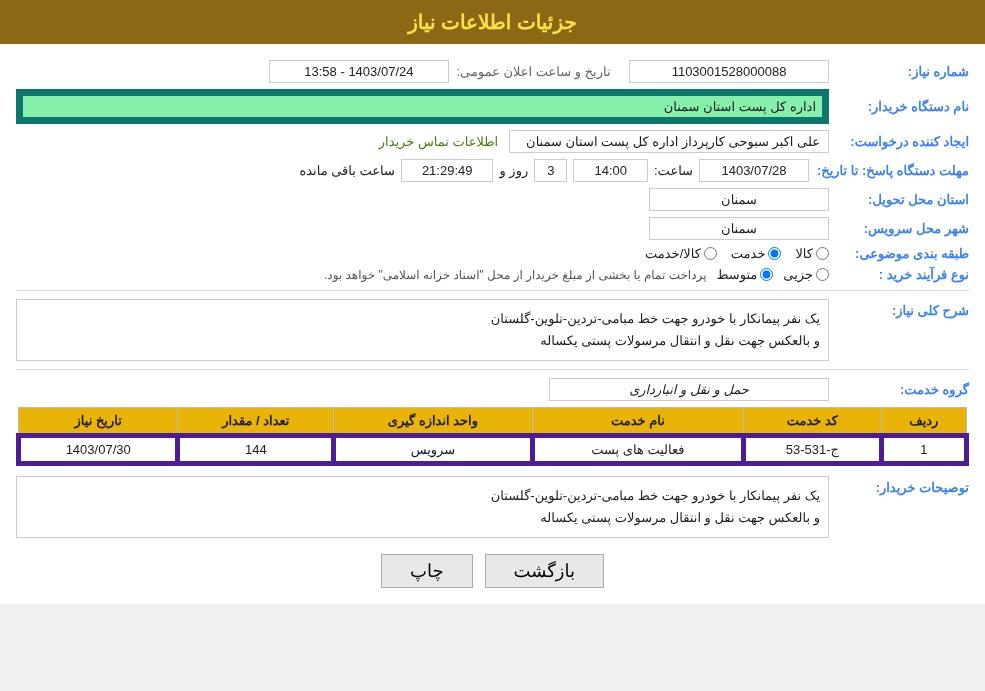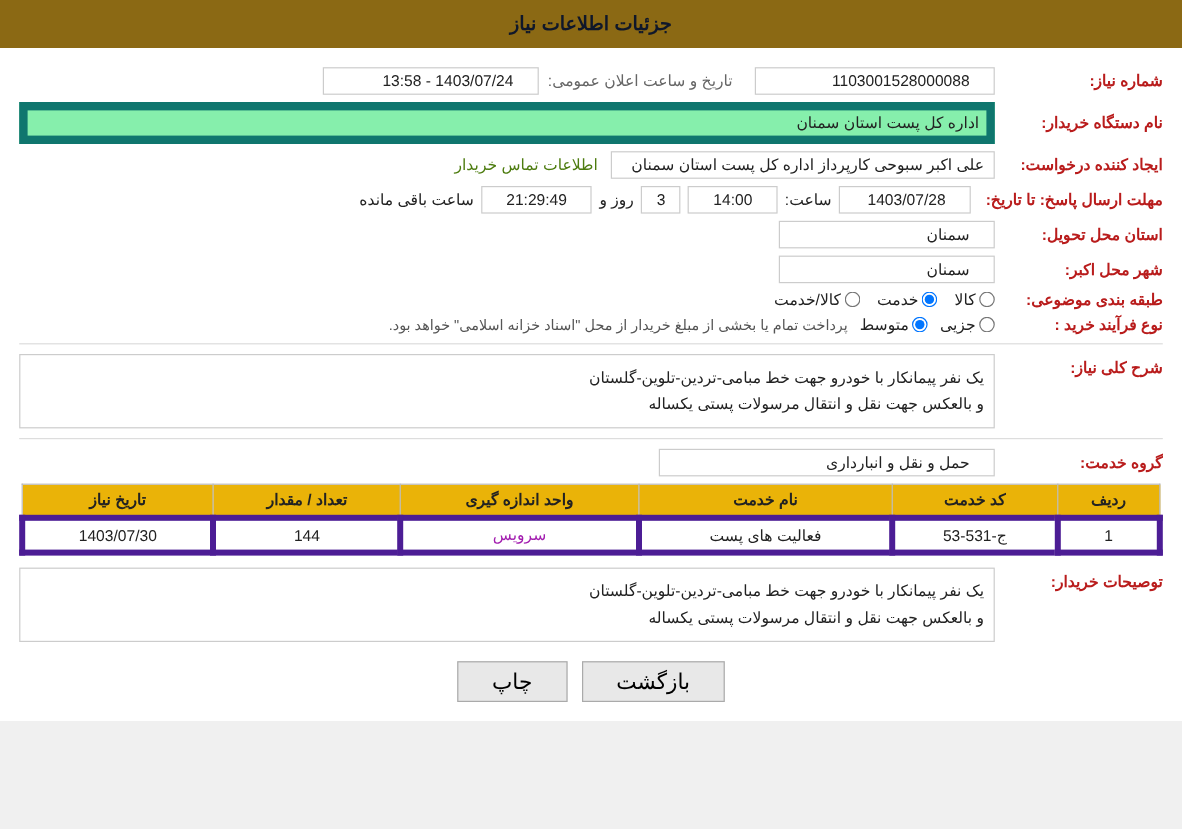--- a/index.html
+++ b/index.html
@@ -10,36 +10,37 @@
       font-size: 13px;
       color: #222;
     }
     .page-wrapper {
       max-width: 985px;
       margin: 0 auto;
       background: #fff;
     }
     .header-bar {
       background: #8B6914;
-      color: #0f172a;
+      color: #fde047;
       text-align: center;
       padding: 10px 0;
-      font-size: 16px;
+      font-size: 20px;
       font-weight: bold;
     }
     .content-area {
       padding: 16px;
       background: #fff;
     }
     .input-box {
       border: 1px solid #ccc;
       padding: 3px 20px;
       background: #fff;
       display: inline-block;
       min-width: 120px;
+      text-align: center;
     }
     .input-box-wide {
       border: 7px solid #0f766e;
       padding: 3px 6px;
       background: #86efac;
       display: inline-block;
       width: 100%;
       text-align: right;
     }
     .link-blue {
@@ -120,21 +121,21 @@
       border-top: 1px solid #ddd;
       margin: 8px 0;
     }
     .row-info {
       display: flex;
       align-items: center;
       direction: rtl;
       margin-bottom: 6px;
     }
     .row-info .lbl {
-      color: #b91c1c;
+      color: #3b82f6;
       font-weight: bold;
       width: 140px;
       flex-shrink: 0;
     }
     .row-info .val {
       flex: 1;
     }
     .inline-label {
       color: #666;
       margin-left: 4px;
@@ -176,41 +177,41 @@
     <div class="row-info">
       <span class="lbl">ایجاد کننده درخواست:</span>
       <span class="val">
         <span class="input-box" style="min-width:320px; text-align:right; padding: 3px 8px;">علی اکبر سبوحی کارپرداز اداره کل پست استان سمنان</span>
         &nbsp;
         <a class="link-blue" href="#">اطلاعات تماس خریدار</a>
       </span>
     </div>
 
     <div class="row-info">
-      <span class="lbl" style="width:160px;">مهلت ارسال پاسخ: تا تاریخ:</span>
+      <span class="lbl" style="width:160px;">مهلت دستگاه پاسخ: تا تاریخ:</span>
       <span class="val" style="display:flex; align-items:center; gap:6px; direction:rtl;">
         <span class="input-box" style="min-width:110px;">1403/07/28</span>
         <span>ساعت:</span>
         <span class="input-box" style="min-width:70px;">14:00</span>
         <span style="border:1px solid #ccc; padding:3px 12px; background:#fff;">3</span>
         <span>روز و</span>
         <span class="input-box" style="min-width:90px;">21:29:49</span>
         <span>ساعت باقی مانده</span>
       </span>
     </div>
 
     <div class="row-info">
       <span class="lbl">استان محل تحویل:</span>
       <span class="val">
         <span class="input-box" style="min-width:180px;">سمنان</span>
       </span>
     </div>
 
     <div class="row-info">
-      <span class="lbl">شهر محل اکبر:</span>
+      <span class="lbl">شهر محل سرویس:</span>
       <span class="val">
         <span class="input-box" style="min-width:180px;">سمنان</span>
       </span>
     </div>
 
     <div class="row-info">
       <span class="lbl">طبقه بندی موضوعی:</span>
       <span class="val">
         <span class="radio-group">
           <span class="radio-item">
@@ -255,41 +256,41 @@
         </div>
       </span>
     </div>
 
     <hr class="divider-line">
 
 
     <div class="row-info">
       <span class="lbl">گروه خدمت:</span>
       <span class="val">
-        <span class="input-box" style="min-width:280px; text-align:right; padding: 3px 20px;">حمل و نقل و انبارداری</span>
+        <span class="input-box" style="min-width:280px; text-align:center; padding: 3px 0; font-style: italic;">حمل و نقل و انبارداری</span>
       </span>
     </div>
 
     <table class="service-table">
       <thead>
         <tr>
           <th>ردیف</th>
           <th>کد خدمت</th>
           <th>نام خدمت</th>
           <th>واحد اندازه گیری</th>
           <th>تعداد / مقدار</th>
           <th>تاریخ نیاز</th>
         </tr>
       </thead>
       <tbody id="service-tbody">
       <tr>
       <td>1</td>
       <td>ج-531-53</td>
       <td>فعالیت های پست</td>
-      <td style="color:#a21caf;font-family:Liberation Serif, serif;">سرویس</td>
+      <td style="color:#0f172a;">سرویس</td>
       <td>144</td>
       <td>1403/07/30</td>
     </tr>
         </tbody>
     </table>
 
     <div class="row-info" style="align-items:flex-start; margin-top:4px;">
       <span class="lbl" style="padding-top:4px;">توصیحات خریدار:</span>
       <span class="val">
         <div class="description-box" style="min-height:55px; min-width:680px;">

